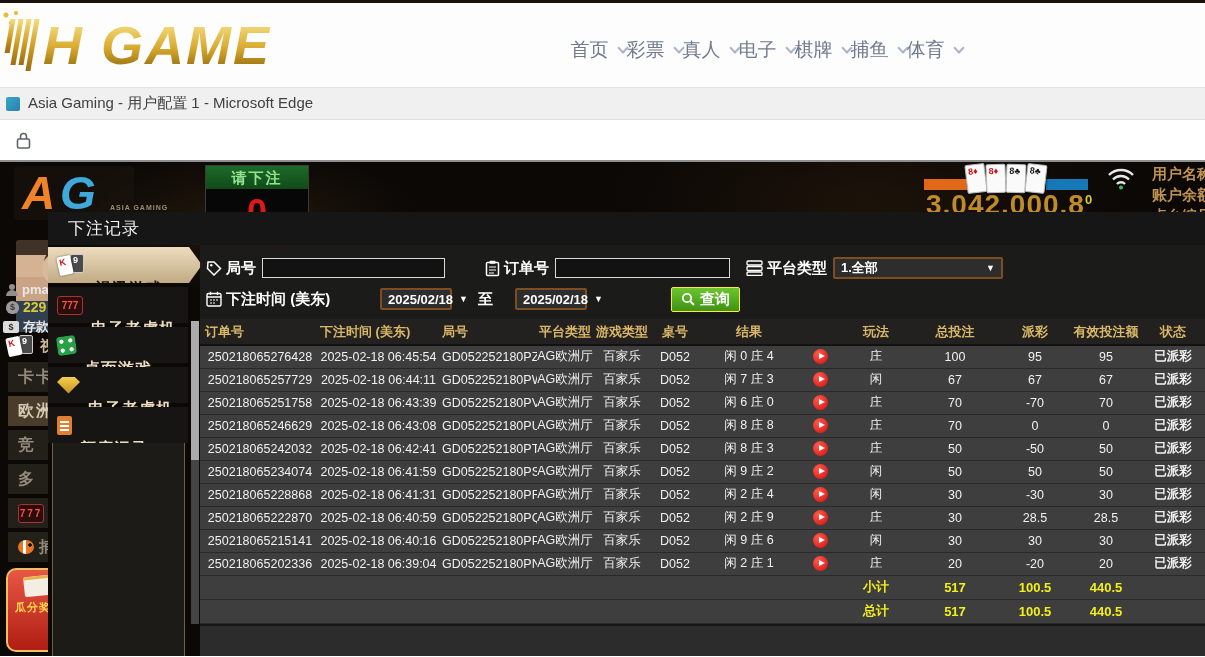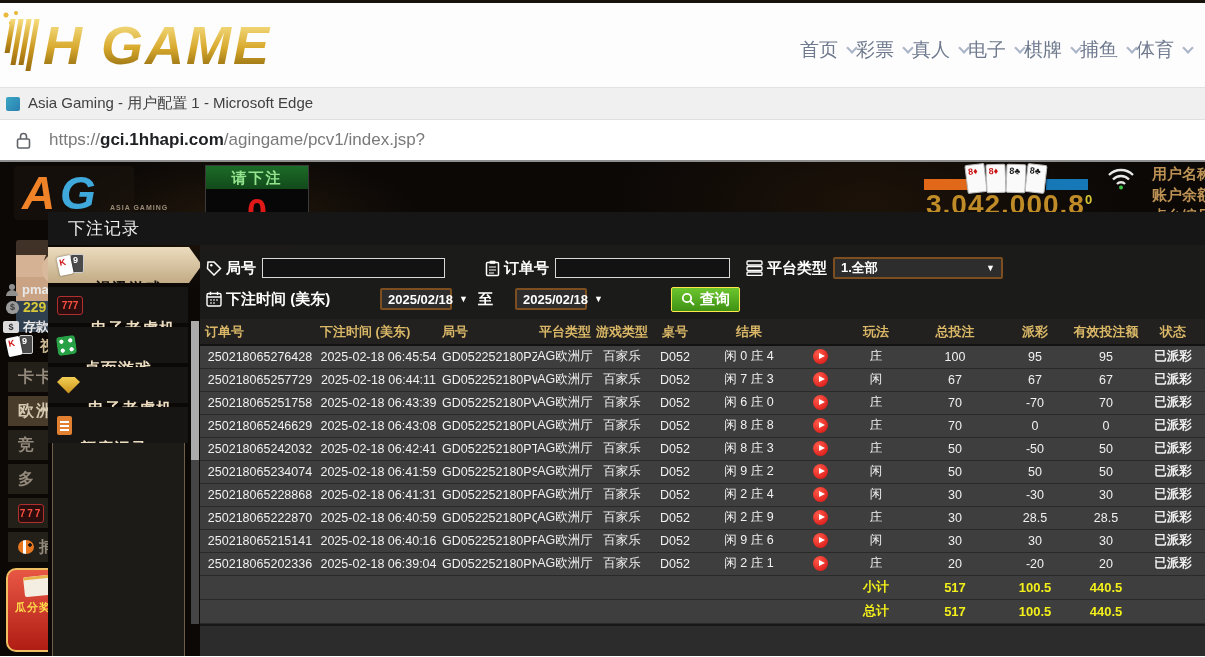--- a/index.html
+++ b/index.html
@@ -15,21 +15,21 @@
   .logo-bars { display:flex; gap:3px; margin-right:8px; transform:skewX(-10deg); }
   .logo-bars i { display:block; width:5px; height:46px; background:linear-gradient(180deg,#f7dd7a,#c8951d 60%,#9a6d10); }
   .logo-bars i:nth-child(1){height:34px} .logo-bars i:nth-child(4){height:52px}
   .logo-sparkle{position:absolute;left:2px;top:8px;width:20px;height:20px;
     background:radial-gradient(circle 2px at 4px 4px,#e8b93a 2px,transparent 3px),
                radial-gradient(circle 2px at 14px 2px,#e8b93a 1.5px,transparent 2.5px),
                radial-gradient(circle 2px at 9px 12px,#e8b93a 1.5px,transparent 2.5px);}
   .logo-text { font-size:54px; font-weight:800; font-style:italic; letter-spacing:2px;
     background:linear-gradient(180deg,#f2d879 10%,#d8a92e 55%,#8f6a0e);
     -webkit-background-clip:text; background-clip:text; color:transparent; line-height:0.95; }
-  .nav { display:flex; flex:1; justify-content:flex-end; margin:10px 0 0 70px; padding-right:13px; }
+  .nav { display:flex; flex:1; justify-content:center; margin:10px 0 0 70px; padding-right:13px; }
   .nav-item { display:flex; align-items:center; cursor:pointer; white-space:nowrap; }
   .nav-item .lbl { font-size:19px; color:#6f7a8e; }
   .chev { width:8px; height:8px; border-right:2px solid #aab4c8; border-bottom:2px solid #aab4c8;
     transform:rotate(45deg); margin:-4px 0 0 10px; display:inline-block; }
 
   
   .titlebar { height:32px; background:#f0f0f0; display:flex; align-items:center; padding-left:6px; border-bottom:1px solid #e0e0e0;}
   .favicon { width:14px; height:14px; background:linear-gradient(135deg,#39a7c4,#2a7fb0); border-radius:2px; margin-right:8px; }
   .titlebar .txt { font-size:15px; color:#404040; }
 
@@ -211,21 +211,20 @@
 <div class="titlebar">
   <span class="favicon"></span>
   <span class="txt">Asia Gaming - 用户配置 1 - Microsoft Edge</span>
 </div>
 
 <div class="urlbar">
   <svg class="lock" width="15" height="17" viewBox="0 0 15 17">
     <rect x="1.5" y="7" width="12" height="9" rx="1.5" fill="none" stroke="#5f6368" stroke-width="1.6"></rect>
     <path d="M4.5 7 V4.5 a3 3 0 0 1 6 0 V7" fill="none" stroke="#5f6368" stroke-width="1.6"></path>
   </svg>
-  <span class="url"><span>https://</span><b>gci.1hhapi.com</b><span>/agingame/pcv1/index.jsp?</span></span>
 </div>
 
 <div class="game">
 
   <div class="lobby">
     <div class="avatar"></div>
     <div class="lrow" style="left:6px; top:120px;">
       <span class="ic-person"></span>
       <span class="t">pma</span>
     </div>

